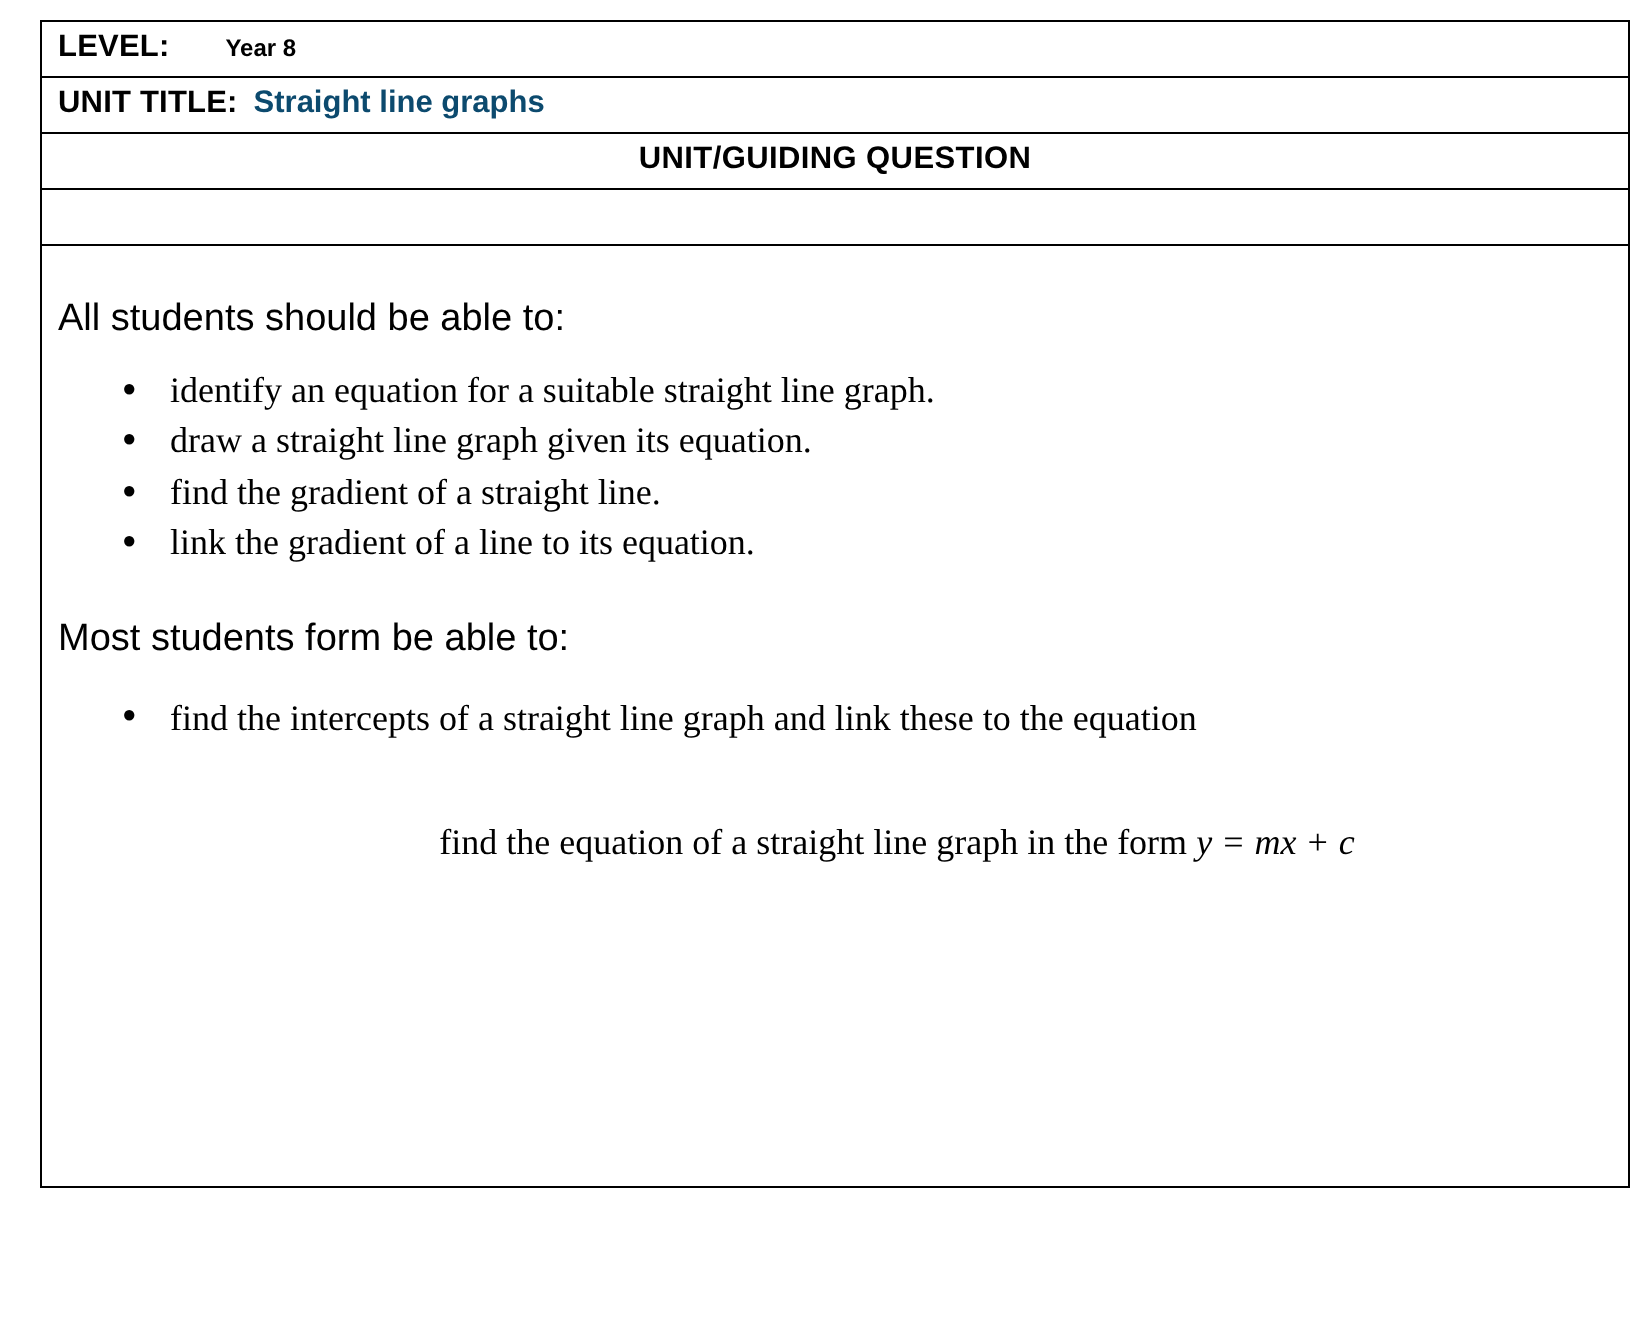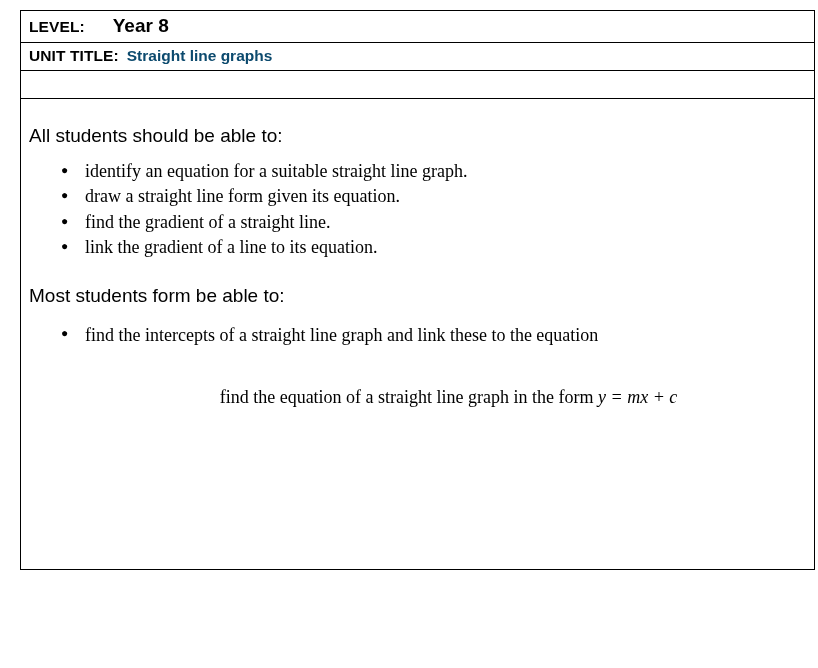--- a/index.html
+++ b/index.html
@@ -43,21 +43,21 @@
   .row-objhead td { height: 26px; }
 
   .label-bold {
     font-family: "Liberation Sans", sans-serif;
     font-weight: bold;
     font-size: 15.5px;
     letter-spacing: 0.1px;
   }
   .level-value {
     font-weight: bold;
-    font-size: 19px;
+    font-size: 12px;
     padding-left: 28px;
   }
   .unit-value {
     font-weight: bold;
     font-size: 15.5px;
     color: #0c4a6e;
     padding-left: 8px;
   }
   .centered-head {
     text-align: center;
@@ -140,32 +140,37 @@
           </div>
         </td>
       </tr>
       <tr class="row-unit">
         <td>
           <div class="cell-pad">
             <span class="label-bold inline">UNIT TITLE:</span><span class="unit-value inline">Straight line graphs</span>
           </div>
         </td>
       </tr>
+      <tr class="row-guiding">
+        <td>
+          <div class="cell-pad centered-head">UNIT/GUIDING QUESTION</div>
+        </td>
+      </tr>
       <tr class="row-blank">
         <td>
           <div class="cell-pad">&nbsp;</div>
         </td>
       </tr>
       <tr>
         <td class="body-cell">
           <div class="body-inner">
             <p class="intro-line">All students should be able to:</p>
             <ul class="obj-list">
               <li>identify an equation for a suitable straight line graph.</li>
-              <li>draw a straight line form given its equation.</li>
+              <li>draw a straight line graph given its equation.</li>
               <li>find the gradient of a straight line.</li>
               <li>link the gradient of a line to its equation.</li>
             </ul>
             <p class="intro-line second">Most students form be able to:</p>
             <ul class="obj-list spaced">
               <li>find the intercepts of a straight line graph and link these to the equation</li>
             </ul>
             <p class="free-line"><span>find the equation of a straight line graph in the form </span><span class="math-italic">y = mx + c</span></p>
           </div>
         </td>

